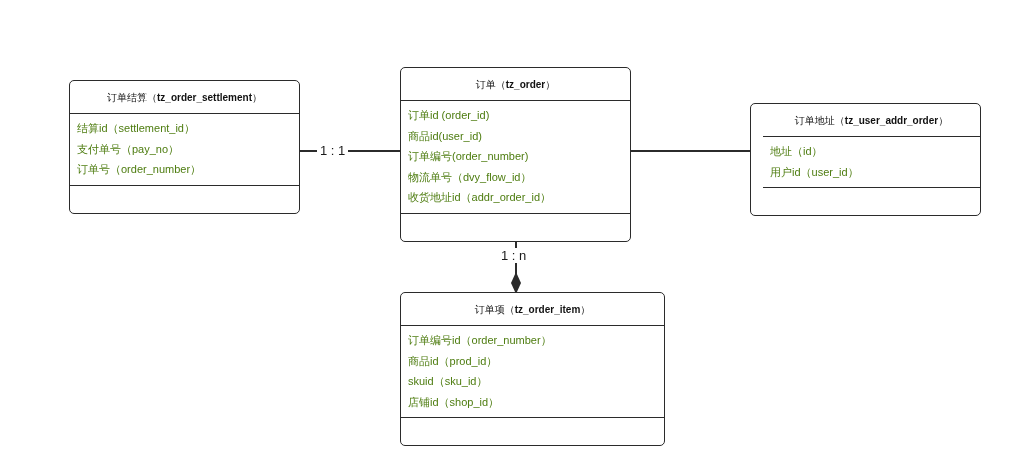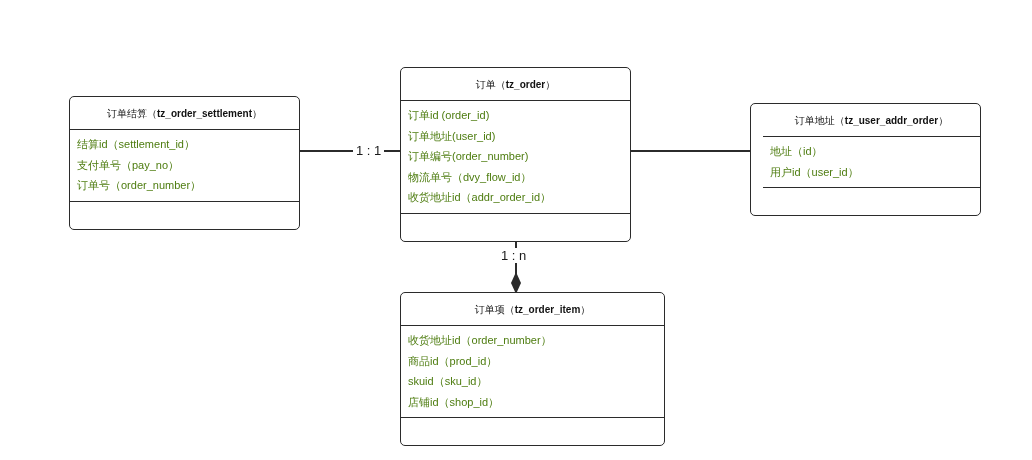--- a/index.html
+++ b/index.html
@@ -55,21 +55,21 @@
     line-height: 20.5px;
     white-space: nowrap;
     color: #4d7c0f;
   }
   .ent-foot {
     box-sizing: border-box;
     height: 27px;
   }
 
   
-  #ent-settlement { left: 69px;  top: 96px;  width: 231px; }
+  #ent-settlement { left: 69px;  top: 80px;  width: 231px; }
   #ent-order      { left: 400px; top: 67px;  width: 231px; }
   #ent-address    { left: 750px; top: 103px; width: 231px; padding-left: 12px; }
   #ent-orderitem  { left: 400px; top: 292px; width: 265px; }
 
   
   .conn {
     position: absolute;
     background: #2b2b2b;
   }
   .conn-h { height: 1.6px; }
@@ -81,21 +81,21 @@
 
   .card-label {
     position: absolute;
     font-size: 13px;
     line-height: 15px;
     color: #1a1a1a;
     background: #ffffff;
     padding: 0 3px;
     white-space: nowrap;
   }
-  #label-1-1 { left: 353px; top: 143px; }
+  #label-1-1 { left: 317px; top: 143px; }
   #label-1-n { left: 498px; top: 248px; }
 
   .arrow-diamond {
     position: absolute;
     left: 509px;
     top: 272px;
     width: 14px;
     height: 22px;
   }
 </style>
@@ -126,21 +126,21 @@
     </div>
     <div class="ent-foot"></div>
   </div>
 
   <div class="entity" id="ent-order">
     <div class="ent-title">
       <span>订单</span><span>（</span><span class="tbl">tz_order</span><span>）</span>
     </div>
     <div class="ent-attrs">
       <div class="attr">订单id (order_id)</div>
-      <div class="attr">订单地址(user_id)</div>
+      <div class="attr">商品id(user_id)</div>
       <div class="attr">订单编号(order_number)</div>
       <div class="attr">物流单号（dvy_flow_id）</div>
       <div class="attr">收货地址id（addr_order_id）</div>
     </div>
     <div class="ent-foot"></div>
   </div>
 
   <div class="entity" id="ent-address">
     <div class="ent-title">
       <span>订单地址</span><span>（</span><span class="tbl">tz_user_addr_order</span><span>）</span>
@@ -150,21 +150,21 @@
       <div class="attr">用户id（user_id）</div>
     </div>
     <div class="ent-foot"></div>
   </div>
 
   <div class="entity" id="ent-orderitem">
     <div class="ent-title">
       <span>订单项</span><span>（</span><span class="tbl">tz_order_item</span><span>）</span>
     </div>
     <div class="ent-attrs">
-      <div class="attr">收货地址id（order_number）</div>
+      <div class="attr">订单编号id（order_number）</div>
       <div class="attr">商品id（prod_id）</div>
       <div class="attr">skuid（sku_id）</div>
       <div class="attr">店铺id（shop_id）</div>
     </div>
     <div class="ent-foot"></div>
   </div>
 
 </div>
 
 </body></html>

